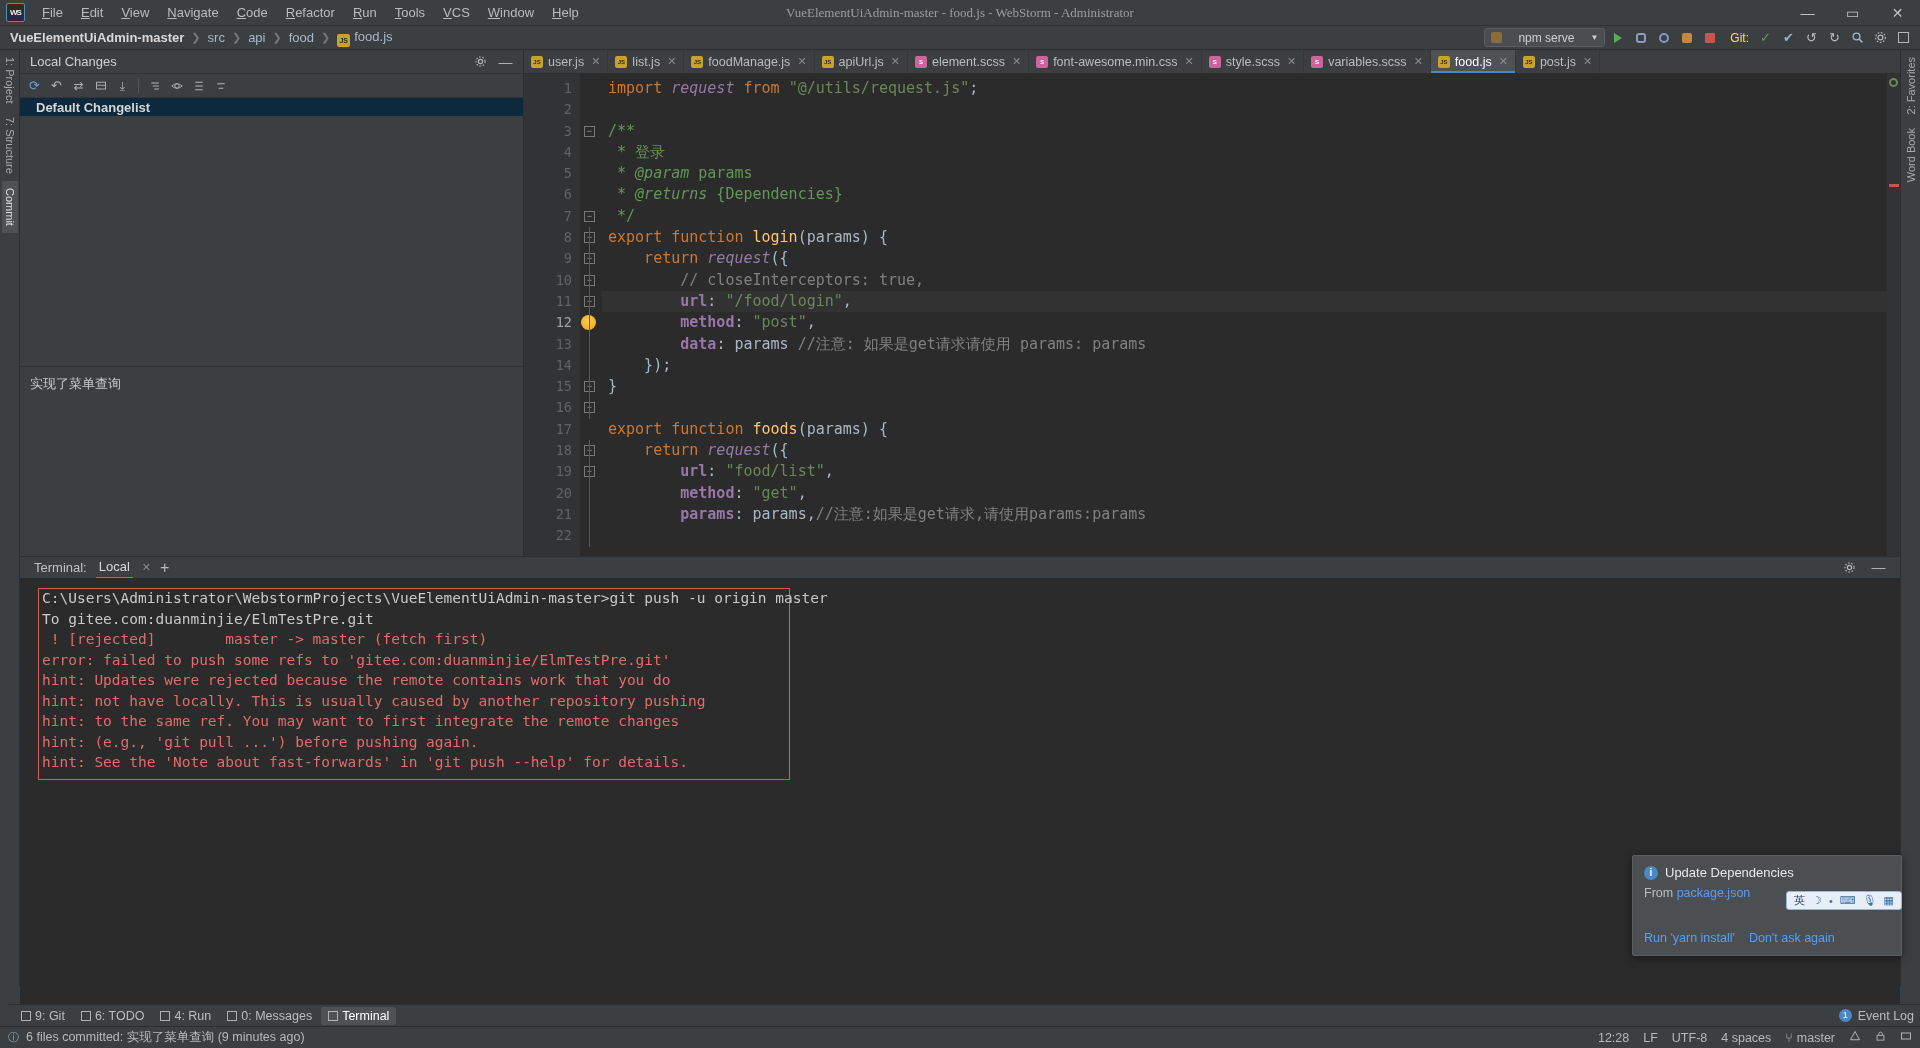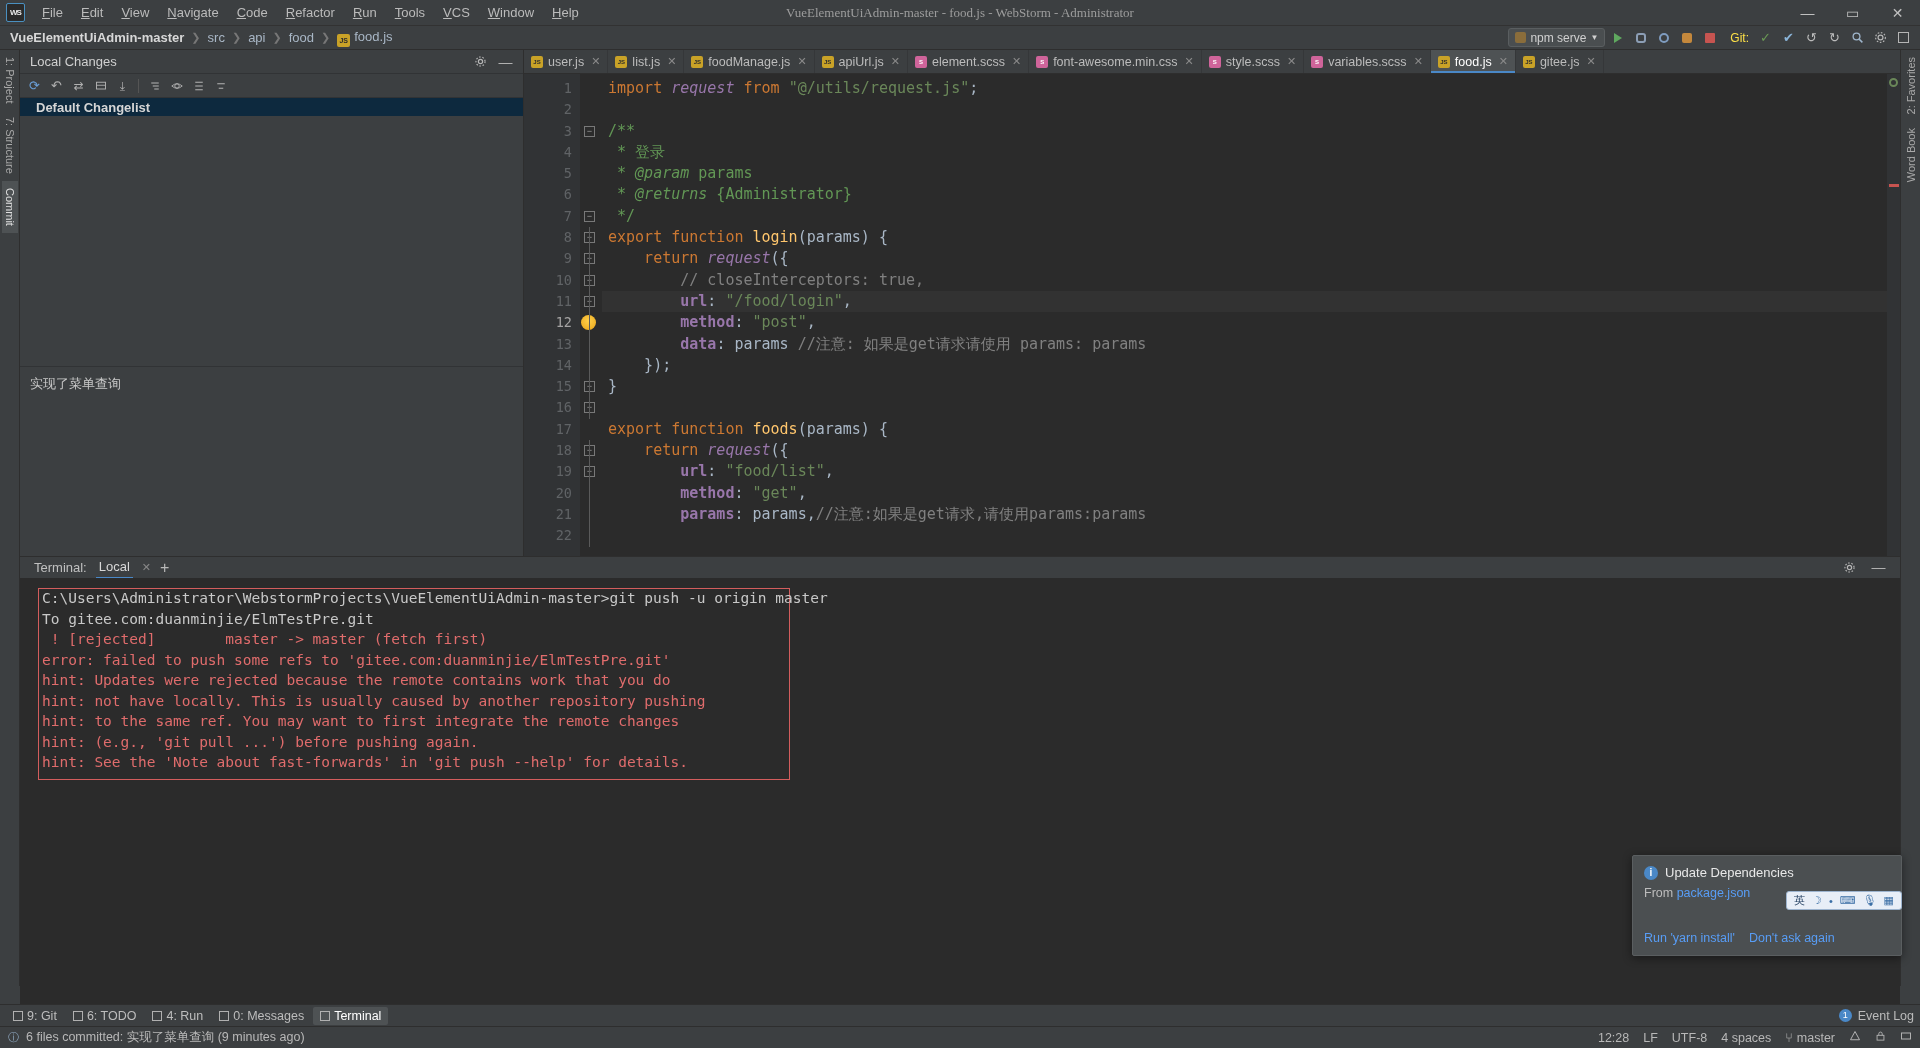--- a/index.html
+++ b/index.html
@@ -41,21 +41,21 @@
   .crumb{ font-size:13px; color:#a9b7c6; padding:0 2px; }
   .crumb.bold{ font-weight:bold; color:#d8d8d8; }
   .crumb-sep{ color:#777; margin:0 5px; font-size:11px; }
   .js-badge{
     display:inline-block;width:13px;height:13px;background:#c9a227;border-radius:2px;
     font-size:7px;color:#2b2b2b;text-align:center;line-height:13px;font-weight:bold;
     margin-right:4px; vertical-align:-2px;
   }
   #navbar-right{ margin-left:auto; display:flex; align-items:center; padding-right:6px; gap:2px;}
   .runcfg{
-    display:flex;align-items:center;gap:4px;background:#4a4e50;border:1px solid #5a5e60;
+    display:flex;align-items:center;gap:16px;background:#4a4e50;border:1px solid #5a5e60;
     border-radius:3px;padding:1px 6px;height:19px;font-size:12px;color:#d0d0d0;
   }
   .tbtn{ width:21px;height:21px;display:flex;align-items:center;justify-content:center;
          border-radius:3px;cursor:default;}
   .git-label{ font-size:12px;color:#fde047;margin:0 4px 0 8px;text-align:right; }
 
   
   #main{ display:flex; height:936px; }
 
   
@@ -428,21 +428,21 @@
           <span>variables.scss</span>
           <span class="x">✕</span>
         </div>
         <div class="etab active">
           <span class="ficon js">JS</span>
           <span>food.js</span>
           <span class="x">✕</span>
         </div>
         <div class="etab">
           <span class="ficon js">JS</span>
-          <span>gitee.js</span>
+          <span>post.js</span>
           <span class="x">✕</span>
         </div>
       </div>
     <div id="codearea">
       <div id="gutter">
           <div class="gl">1</div>
           <div class="gl">2</div>
           <div class="gl">3</div>
           <div class="gl">4</div>
           <div class="gl">5</div>
@@ -528,21 +528,21 @@
           <div class="fold">
             <span class="vline"></span>
           </div>
         </div>
       <div id="codelines">
           <div class="cl"><span class="kw">import </span><span class="ital">request</span><span class="kw"> from </span><span class="str">"@/utils/request.js"</span><span class="pln">;</span></div>
           <div class="cl">&nbsp;</div>
           <div class="cl"><span class="doc">/**</span></div>
           <div class="cl"><span class="doc"> * 登录</span></div>
           <div class="cl"><span class="doc"> * </span><span class="docp">@param</span><span class="doc"> params</span></div>
-          <div class="cl"><span class="doc"> * </span><span class="docp">@returns</span><span class="doc"> {Administrator}</span></div>
+          <div class="cl"><span class="doc"> * </span><span class="docp">@returns</span><span class="doc"> {Dependencies}</span></div>
           <div class="cl"><span class="doc"> */</span></div>
           <div class="cl"><span class="kw">export function </span><span class="fn">login</span><span class="pln">(params) {</span></div>
           <div class="cl"><span class="kw">    return </span><span class="ital">request</span><span class="pln">({</span></div>
           <div class="cl"><span class="cmt">        // closeInterceptors: true,</span></div>
           <div class="cl cur"><span class="prop">        url</span><span class="pln">: </span><span class="str">"/food/login"</span><span class="pln">,</span></div>
           <div class="cl"><span class="prop">        method</span><span class="pln">: </span><span class="str">"post"</span><span class="pln">,</span></div>
           <div class="cl"><span class="prop">        data</span><span class="pln">: params </span><span class="cmt">//注意: 如果是get请求请使用 params: params</span></div>
           <div class="cl"><span class="pln">    });</span></div>
           <div class="cl"><span class="pln">}</span></div>
           <div class="cl">&nbsp;</div>
@@ -595,21 +595,21 @@
         <div class="tline red">error: failed to push some refs to 'gitee.com:duanminjie/ElmTestPre.git'</div>
         <div class="tline red">hint: Updates were rejected because the remote contains work that you do</div>
         <div class="tline red">hint: not have locally. This is usually caused by another repository pushing</div>
         <div class="tline red">hint: to the same ref. You may want to first integrate the remote changes</div>
         <div class="tline red">hint: (e.g., 'git pull ...') before pushing again.</div>
         <div class="tline red">hint: See the 'Note about fast-forwards' in 'git push --help' for details.</div>
       </div>
   </div>
 </div>
 
-<div id="bottombar" style="position:absolute;left:0;right:0;bottom:22px;">
+<div id="bottombar" style="position:absolute;left:8px;right:0;bottom:22px;">
     <div class="bbtn">
       <span style="width: 10px; height: 10px; display: inline-block; border: 1.3px solid rgb(176, 176, 176);"></span>
       <span>9: Git</span>
     </div>
     <div class="bbtn">
       <span style="width: 10px; height: 10px; display: inline-block; border: 1.3px solid rgb(176, 176, 176);"></span>
       <span>6: TODO</span>
     </div>
     <div class="bbtn">
       <span style="width: 10px; height: 10px; display: inline-block; border: 1.3px solid rgb(176, 176, 176);"></span>

